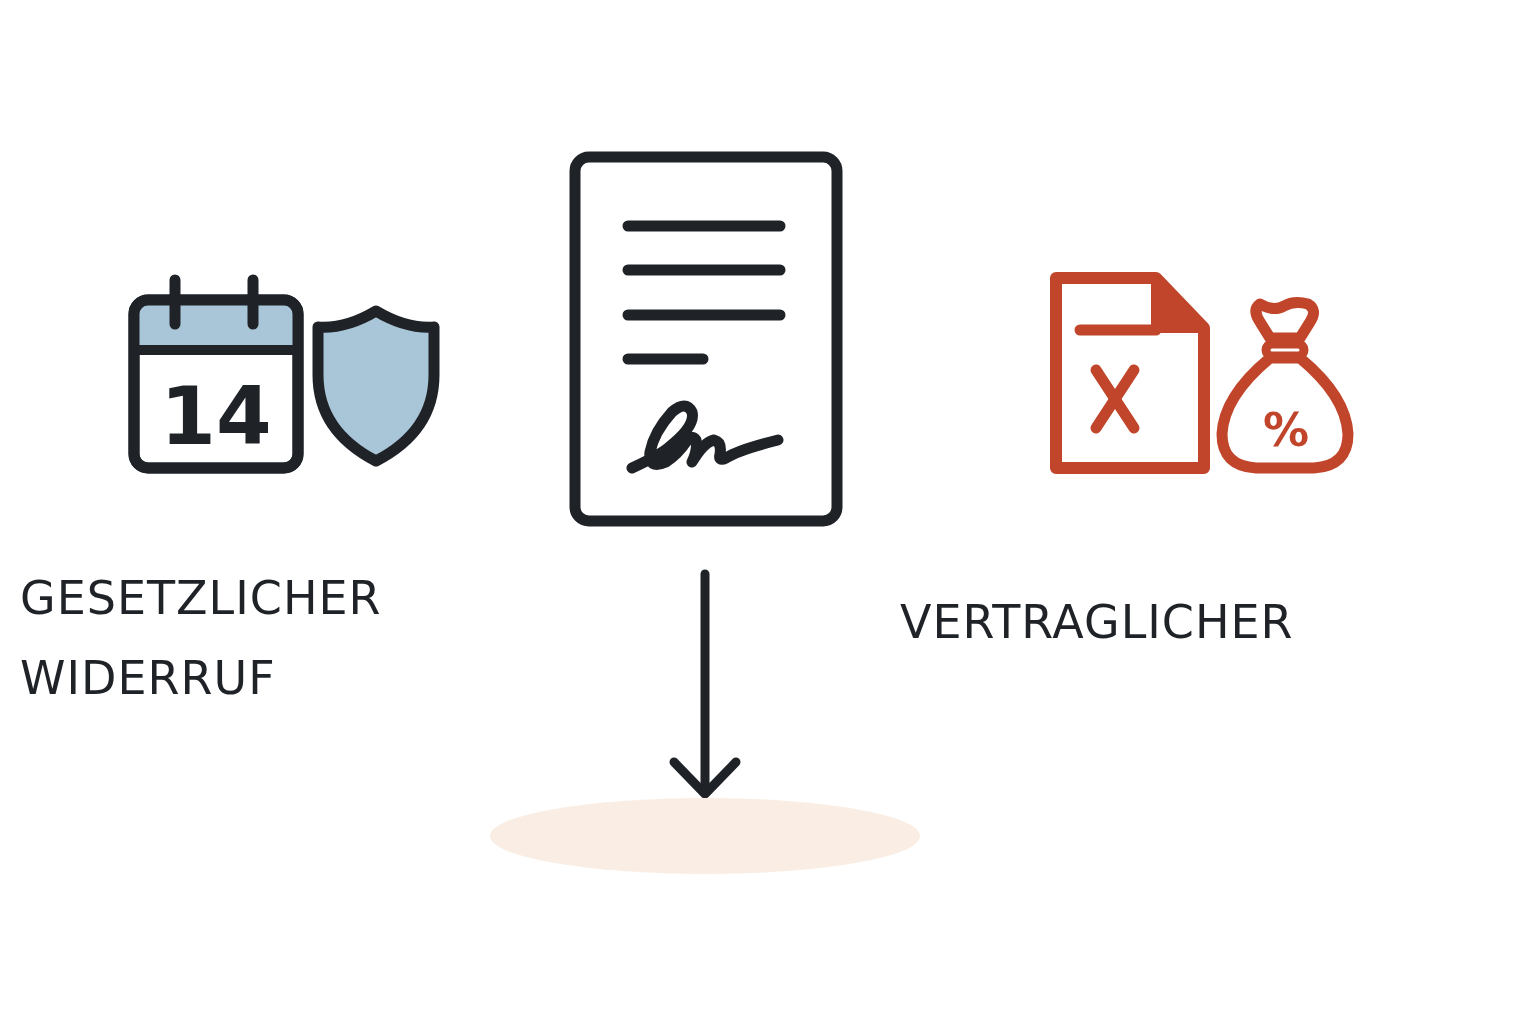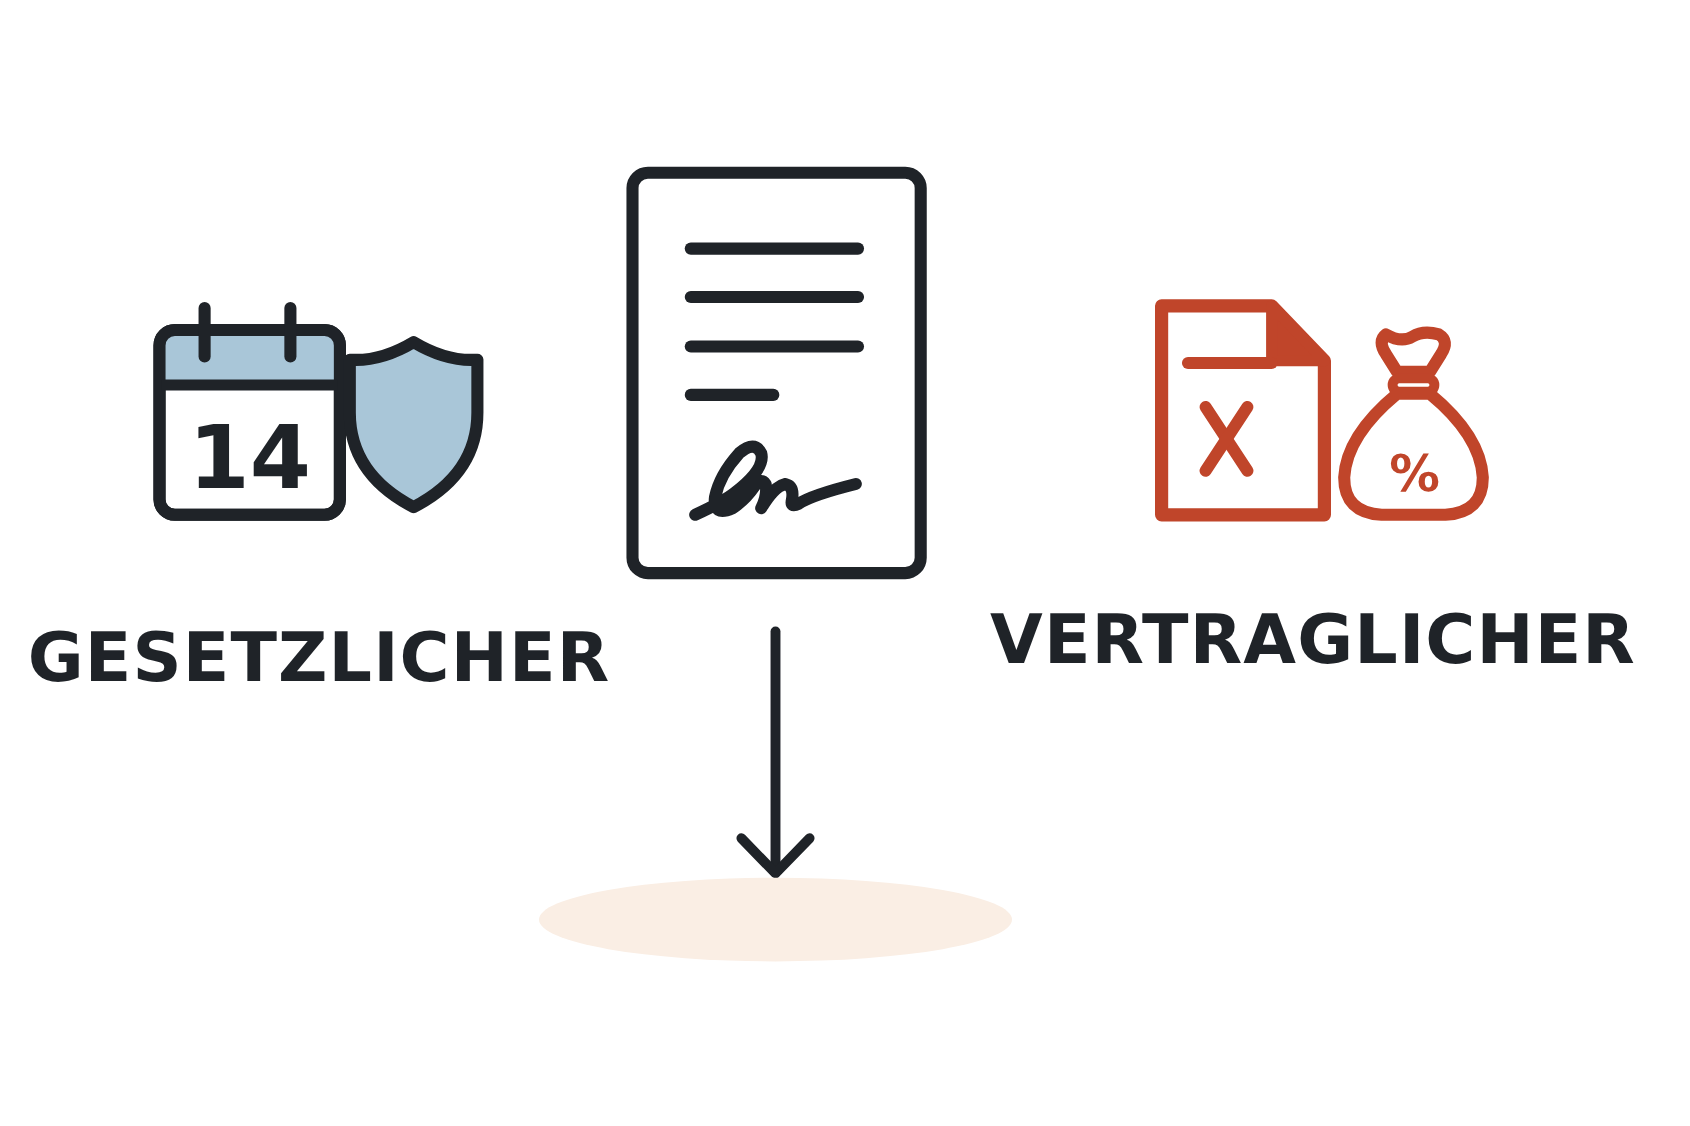--- a/index.html
+++ b/index.html
@@ -13,34 +13,34 @@
       position: relative;
       overflow: hidden;
       font-family: "DejaVu Sans", "Liberation Sans", sans-serif;
       color: #1f2328;
     }
     .abs { position: absolute; }
     svg { display: block; }
 
     .label {
       position: absolute;
-      text-align: center;
-      font-weight: bold;
-      font-size: 62px;
+      text-align: left;
+      font-weight: normal;
+      font-size: 46px;
       line-height: 80px;
       letter-spacing: 1px;
       color: #1f2328;
       white-space: nowrap;
     }
     .label .line { display: block; }
 
     #label-left { left: 20px; width: 540px; top: 558px; }
-    #label-right { left: 900px; width: 570px; top: 542px; }
+    #label-right { left: 900px; width: 570px; top: 582px; }
 
-    #calendar-icon { left: 139px; top: 274px; text-align: center; }
+    #calendar-icon { left: 128px; top: 274px; text-align: center; }
     #shield-icon { left: 310px; top: 305px; }
     #document-icon { left: 568px; top: 150px; }
     #arrow-icon { left: 668px; top: 568px; }
     #target-ellipse { left: 488px; top: 796px; }
     #cancelled-file-icon { left: 1044px; top: 270px; }
     #money-bag-icon { left: 1214px; top: 288px; }
   </style>
 </head>
 <body>
 
@@ -57,20 +57,21 @@
 </div>
 
 <div id="shield-icon" class="abs">
   <svg width="132" height="162" viewBox="0 0 132 162">
     <path d="M66,6 Q96,24 124,22 L124,70 Q124,126 66,156 Q8,126 8,70 L8,22 Q36,24 66,6 Z" fill="#a9c6d8" stroke="#1f2328" stroke-width="11" stroke-linejoin="round"></path>
   </svg>
 </div>
 
 <div id="label-left" class="label">
   <span class="line">GESETZLICHER</span>
+  <span class="line">WIDERRUF</span>
 </div>
 
 <div id="document-icon" class="abs">
   <svg width="276" height="378" viewBox="0 0 276 378">
     <rect x="7" y="7" width="262" height="364" rx="14" ry="14" fill="#ffffff" stroke="#1f2328" stroke-width="11"></rect>
     <line x1="60" y1="76" x2="212" y2="76" stroke="#1f2328" stroke-width="11" stroke-linecap="round"></line>
     <line x1="60" y1="120" x2="212" y2="120" stroke="#1f2328" stroke-width="11" stroke-linecap="round"></line>
     <line x1="60" y1="165" x2="212" y2="165" stroke="#1f2328" stroke-width="11" stroke-linecap="round"></line>
     <line x1="60" y1="209" x2="135" y2="209" stroke="#1f2328" stroke-width="11" stroke-linecap="round"></line>
     <path d="M64,318 Q90,306 100,298 Q128,276 124,262 Q118,250 104,262 Q86,282 82,302 Q80,320 98,312 Q110,304 118,292 Q124,284 128,290 Q130,300 124,312 Q136,292 146,290 Q154,292 152,304 Q150,312 158,308 Q170,300 210,290" fill="none" stroke="#1f2328" stroke-width="11" stroke-linecap="round" stroke-linejoin="round"></path>

